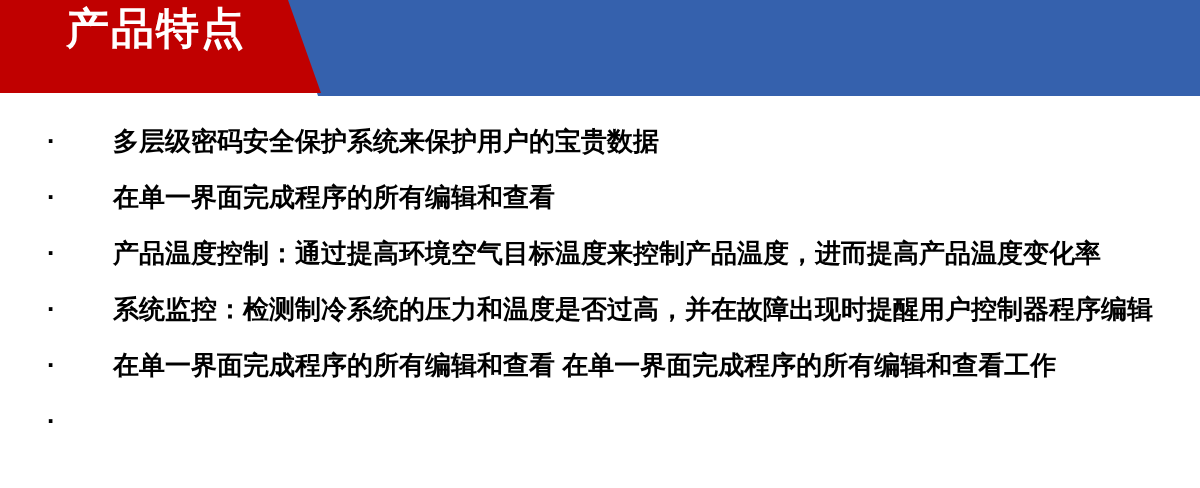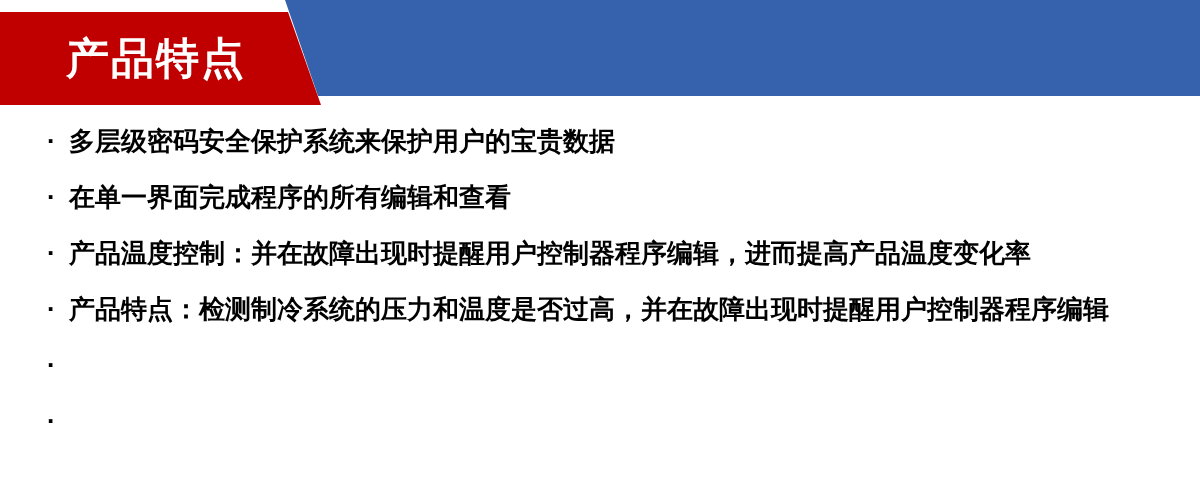--- a/index.html
+++ b/index.html
@@ -23,26 +23,25 @@
   }
   .banner-blue-stripe {
     position: absolute;
     top: 0; left: 0;
     width: 1200px; height: 96px;
     background: var(--banner-blue);
     clip-path: polygon(285px 0, 1200px 0, 1200px 96px, 318px 96px);
   }
   .title-ribbon {
     position: absolute;
-    top: 12px; left: 0;
+    top: 0; left: 0;
     width: 330px; height: 93px;
     background: var(--banner-red);
     clip-path: polygon(0 0, 288px 0, 321px 93px, 0 93px);
     display: flex;
-    align-items: center;
     padding-left: 66px;
   }
   .page-title {
     color: var(--title-text);
     font-size: 43px;
     font-weight: bold;
     letter-spacing: 2px;
     white-space: nowrap;
   }
   .feature-list {
@@ -65,20 +64,21 @@
     display: inline-block;
     width: 22px;
     flex: 0 0 22px;
     text-align: left;
     font-size: 26px;
     font-weight: bold;
     color: var(--body-text);
   }
   .feature-text {
     display: inline-block;
+    margin-left: 44px;
   }
 </style>
 </head>
 <body>
 
 <div class="page">
 
   <div class="banner-blue-stripe"></div>
 
   <div class="title-ribbon">
@@ -89,27 +89,28 @@
     <li class="feature-item">
       <span class="bullet">·</span>
       <span class="feature-text">多层级密码安全保护系统来保护用户的宝贵数据</span>
     </li>
     <li class="feature-item">
       <span class="bullet">·</span>
       <span class="feature-text">在单一界面完成程序的所有编辑和查看</span>
     </li>
     <li class="feature-item">
       <span class="bullet">·</span>
-      <span class="feature-text">产品温度控制：并在故障出现时提醒用户控制器程序编辑，进而提高产品温度变化率</span>
+      <span class="feature-text">产品温度控制：通过提高环境空气目标温度来控制产品温度，进而提高产品温度变化率</span>
     </li>
     <li class="feature-item">
       <span class="bullet">·</span>
-      <span class="feature-text">产品特点：检测制冷系统的压力和温度是否过高，并在故障出现时提醒用户控制器程序编辑</span>
+      <span class="feature-text">系统监控：检测制冷系统的压力和温度是否过高，并在故障出现时提醒用户控制器程序编辑</span>
     </li>
     <li class="feature-item">
       <span class="bullet">·</span>
+      <span class="feature-text">在单一界面完成程序的所有编辑和查看 在单一界面完成程序的所有编辑和查看工作</span>
     </li>
     <li class="feature-item">
       <span class="bullet">·</span>
     </li>
   </ul>
 
 </div>
 
 </body></html>

